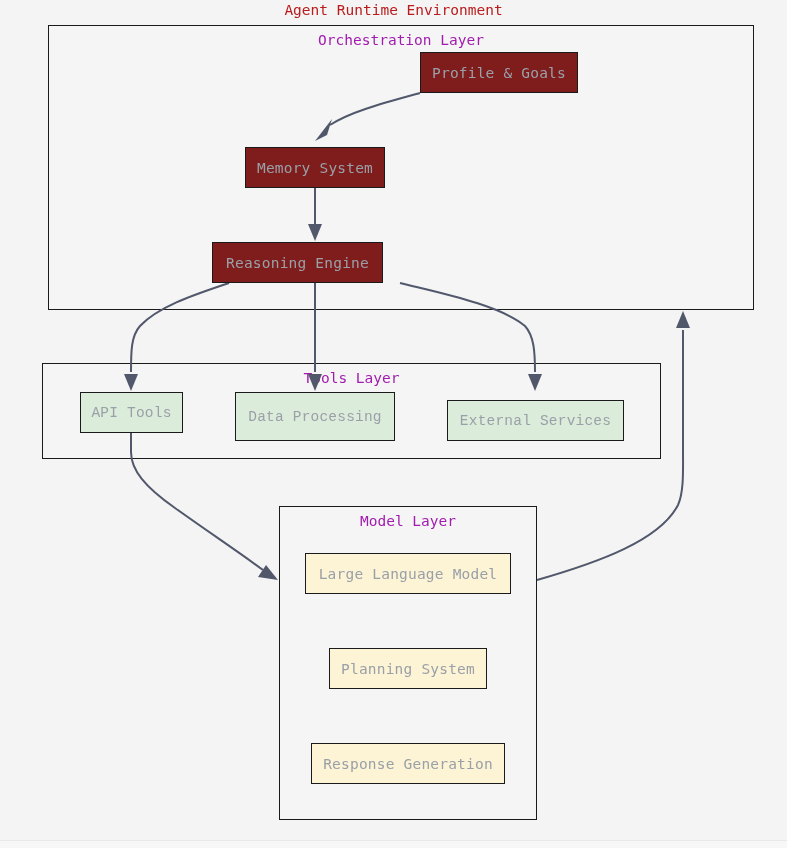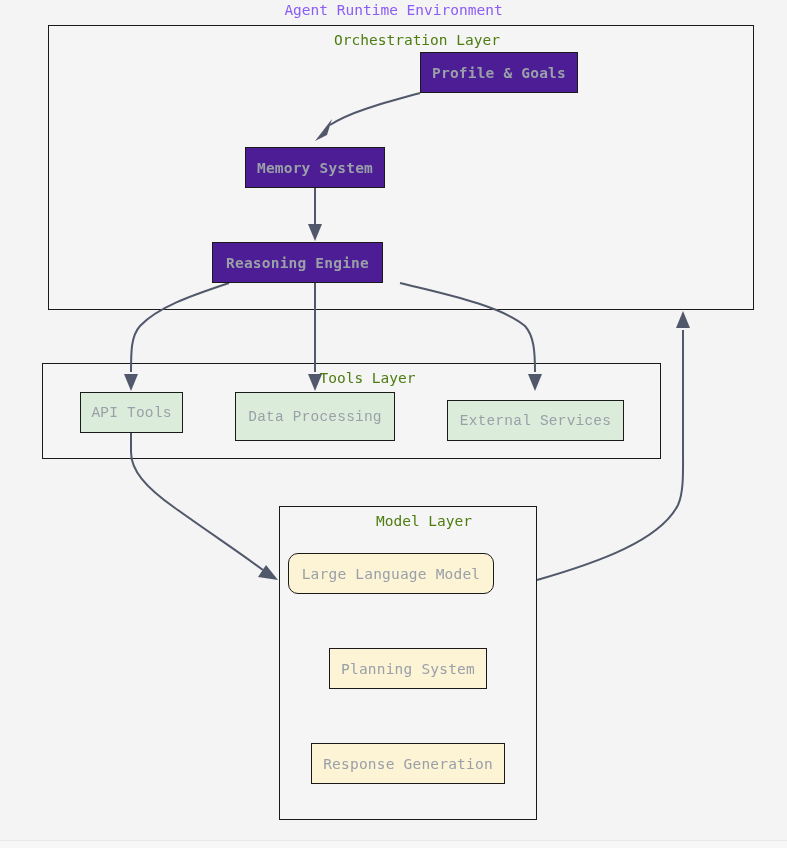--- a/index.html
+++ b/index.html
@@ -24,52 +24,52 @@
     background: #f7f7f7;
     border-top: 1px solid #e8e8e8;
   }
   .diagram-title {
     position: absolute;
     left: 0;
     top: 0;
     width: 787px;
     text-align: center;
     font-size: 14.5px;
-    color: #8b5cf6;
+    color: #b91c1c;
     letter-spacing: 0px;
     padding-top: 2px;
   }
   .cluster {
     position: absolute;
     background: #f5f5f5;
     border: 1.6px solid #1a1a1a;
     box-sizing: border-box;
   }
   .cluster-label {
     position: absolute;
-    left: 16px;
+    left: 0;
     width: 100%;
     top: 6px;
     text-align: center;
     font-size: 14.5px;
-    color: #4d7c0f;
+    color: #a21caf;
   }
   .node {
     position: absolute;
     box-sizing: border-box;
     border: 1.6px solid #1a1a1a;
     display: flex;
     align-items: center;
     justify-content: center;
     font-size: 14.5px;
     color: #9aa0a8;
     letter-spacing: 0.2px;
     white-space: nowrap;
   }
-  .node.blue   { background: #4c1d95; border-color: #1a1a1a; font-weight: bold; }
+  .node.blue   { background: #7f1d1d; border-color: #1a1a1a; }
   .node.green  { background: #dcecdb; border-color: #1a1a1a; font-family: Liberation Mono, monospace; }
   .node.yellow { background: #fdf3d5; border-color: #1a1a1a; }
   svg.edges {
     position: absolute;
     left: 0;
     top: 0;
     width: 787px;
     height: 848px;
     pointer-events: none;
   }
@@ -150,21 +150,21 @@
   <div class="node green" style="left:80px; top:392px; width:103px; height:41px;">
     <span>API Tools</span>
   </div>
   <div class="node green" style="left:235px; top:392px; width:160px; height:49px;">
     <span>Data Processing</span>
   </div>
   <div class="node green" style="left:447px; top:400px; width:177px; height:41px;">
     <span>External Services</span>
   </div>
 
-  <div class="node yellow" style="left:288px; top:553px; width:206px; height:41px;border-radius:10px;">
+  <div class="node yellow" style="left:305px; top:553px; width:206px; height:41px;">
     <span>Large Language Model</span>
   </div>
   <div class="node yellow" style="left:329px; top:648px; width:158px; height:41px;">
     <span>Planning System</span>
   </div>
   <div class="node yellow" style="left:311px; top:743px; width:194px; height:41px;">
     <span>Response Generation</span>
   </div>
 
   <div id="footer-strip"></div>

